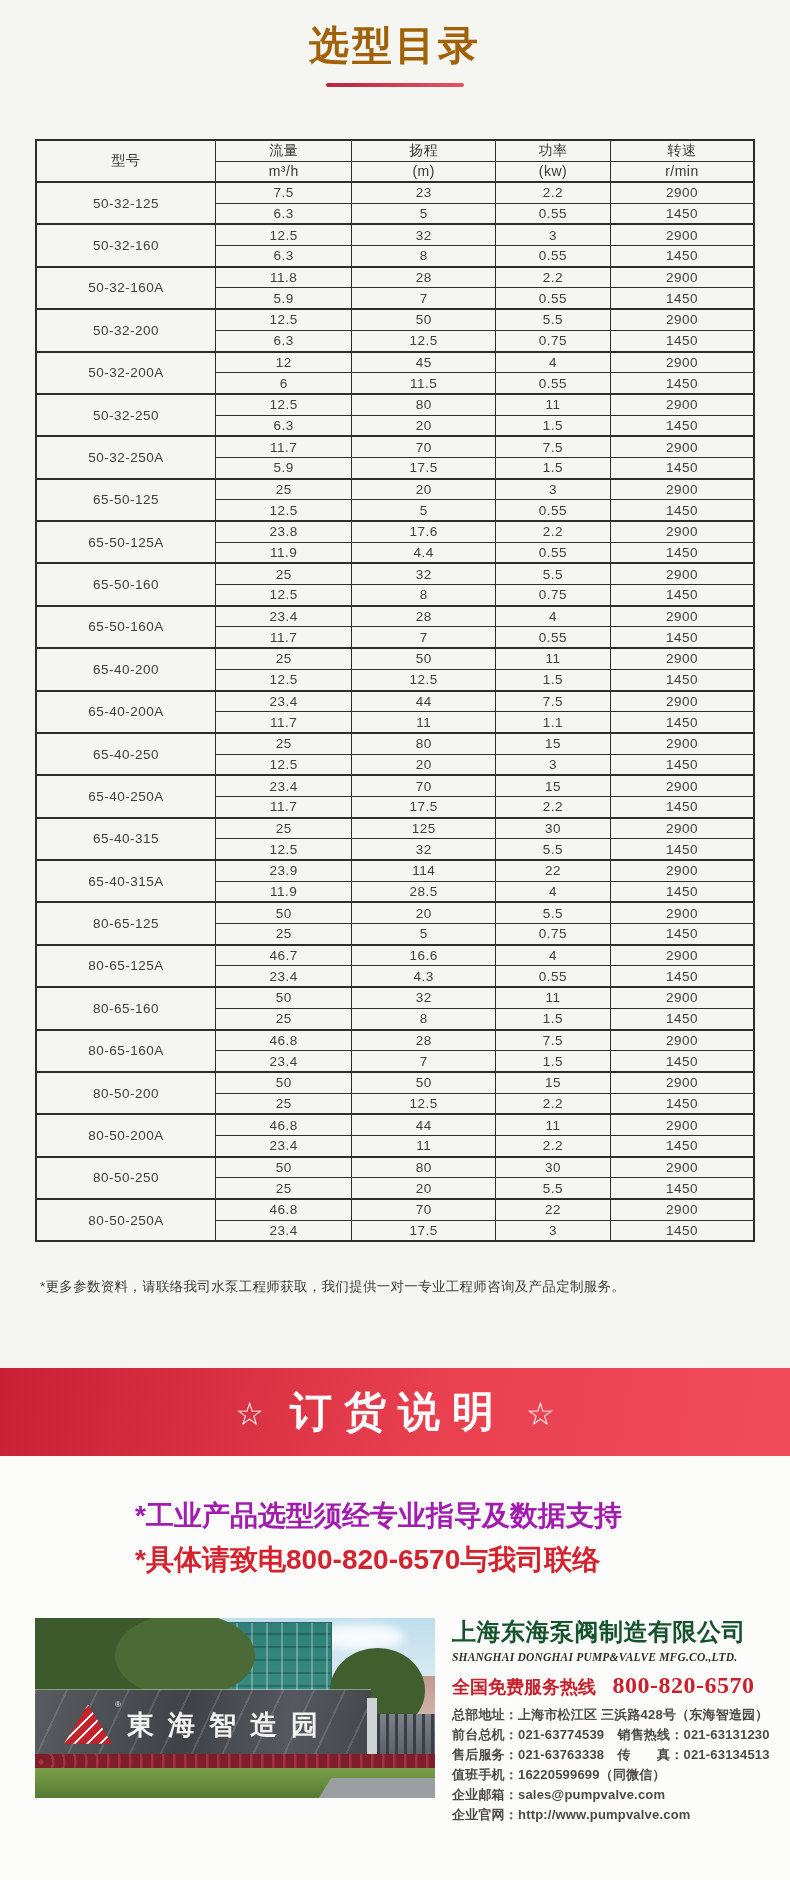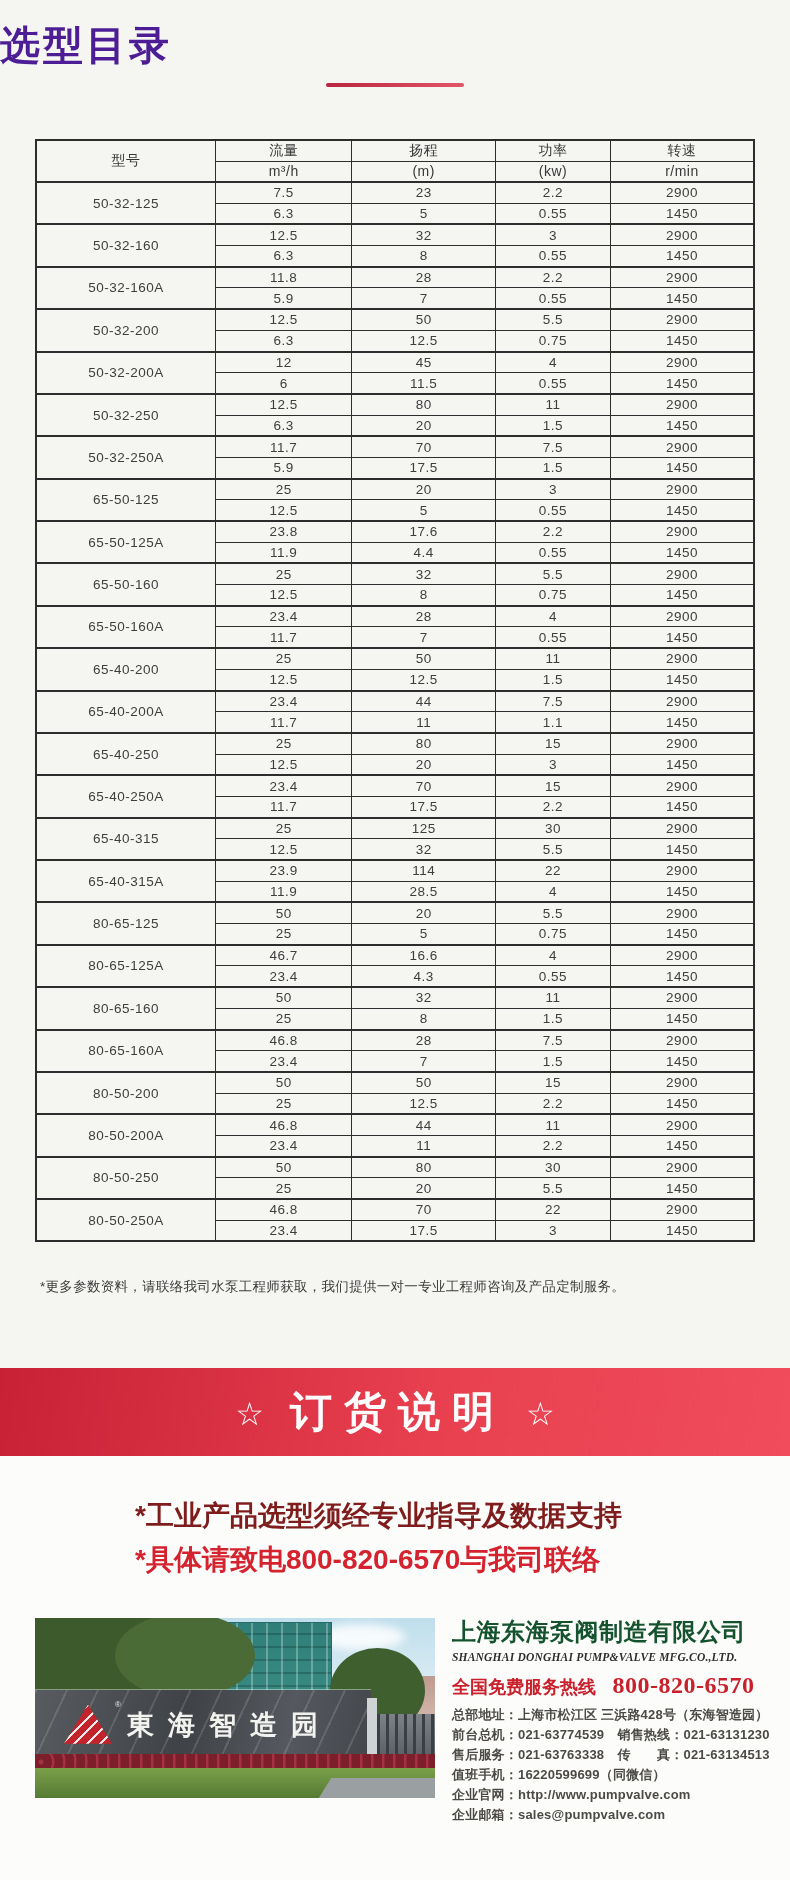--- a/index.html
+++ b/index.html
@@ -3,22 +3,22 @@
 <meta charset="utf-8">
 <style>
   * { margin:0; padding:0; box-sizing:border-box; }
   body { background:#e9e9e7; font-family:"Liberation Sans", sans-serif; }
   .page { position:relative; width:790px; height:1880px; margin:0 auto;
           background:#f5f5f2; overflow:hidden; }
   .lower-bg { position:absolute; left:0; top:1455px; width:790px; height:425px;
               background:#fcfcfb; }
 
   
-  .page-title { position:absolute; top:18px; left:0; width:790px; 
-                font-size:40px; font-weight:900; color:#4c1d95; letter-spacing:3px; }
+  .page-title { position:absolute; top:18px; left:0; width:790px; text-align:center;
+                font-size:40px; font-weight:900; color:#a16207; letter-spacing:3px; }
   .title-underline { position:absolute; top:83px; left:326px; width:138px; height:4px;
                      border-radius:2px;
                      background:linear-gradient(90deg,#b92440,#e25668); }
 
   
   table.sel { position:absolute; top:139px; left:35px; width:720px;
               border-collapse:collapse; table-layout:fixed;
               border:2px solid #2d2d2d; }
   table.sel td { border:1px solid #2d2d2d; text-align:center; vertical-align:middle;
                  font-size:13.5px; color:#3e3e3e; letter-spacing:0.5px; padding:0;
@@ -471,21 +471,21 @@
 
   <p class="note">*更多参数资料，请联络我司水泵工程师获取，我们提供一对一专业工程师咨询及产品定制服务。</p>
 
   <div class="banner">
     <span class="star">☆</span>
     <span class="banner-title">订货说明</span>
     <span class="star">☆</span>
   </div>
 
   <div class="notice" id="notice-block">
-      <div style="color: #7f1d1d;">*工业产品选型须经专业指导及数据支持</div>
+      <div style="color: #a21caf;">*工业产品选型须经专业指导及数据支持</div>
       <div style="color: rgb(212, 35, 47);">*具体请致电800-820-6570与我司联络</div>
     </div>
 
   <div class="photo">
     <div class="sky"></div>
     <div class="cloud c1"></div>
     <div class="cloud c2"></div>
     <div class="tree t1"></div>
     <div class="bld"></div>
     <div class="tree t2"></div>
@@ -508,17 +508,17 @@
     <div class="company-en">SHANGHAI DONGHAI PUMP&amp;VALVE MFG.CO.,LTD.</div>
     <div class="hotline">
       <span class="hotline-label">全国免费服务热线</span>
       <span class="hotline-number">800-820-6570</span>
     </div>
     <div class="contacts" id="contacts">
         <div class="contact-line">总部地址：上海市松江区 三浜路428号（东海智造园）</div>
         <div class="contact-line">前台总机：021-63774539　销售热线：021-63131230</div>
         <div class="contact-line">售后服务：021-63763338　传　　真：021-63134513</div>
         <div class="contact-line">值班手机：16220599699（同微信）</div>
+        <div class="contact-line">企业邮箱：sales@pumpvalve.com</div>
         <div class="contact-line">企业官网：http://www.pumpvalve.com</div>
-        <div class="contact-line">企业邮箱：sales@pumpvalve.com</div>
       </div>
   </div>
 </div>
 
 </body></html>

